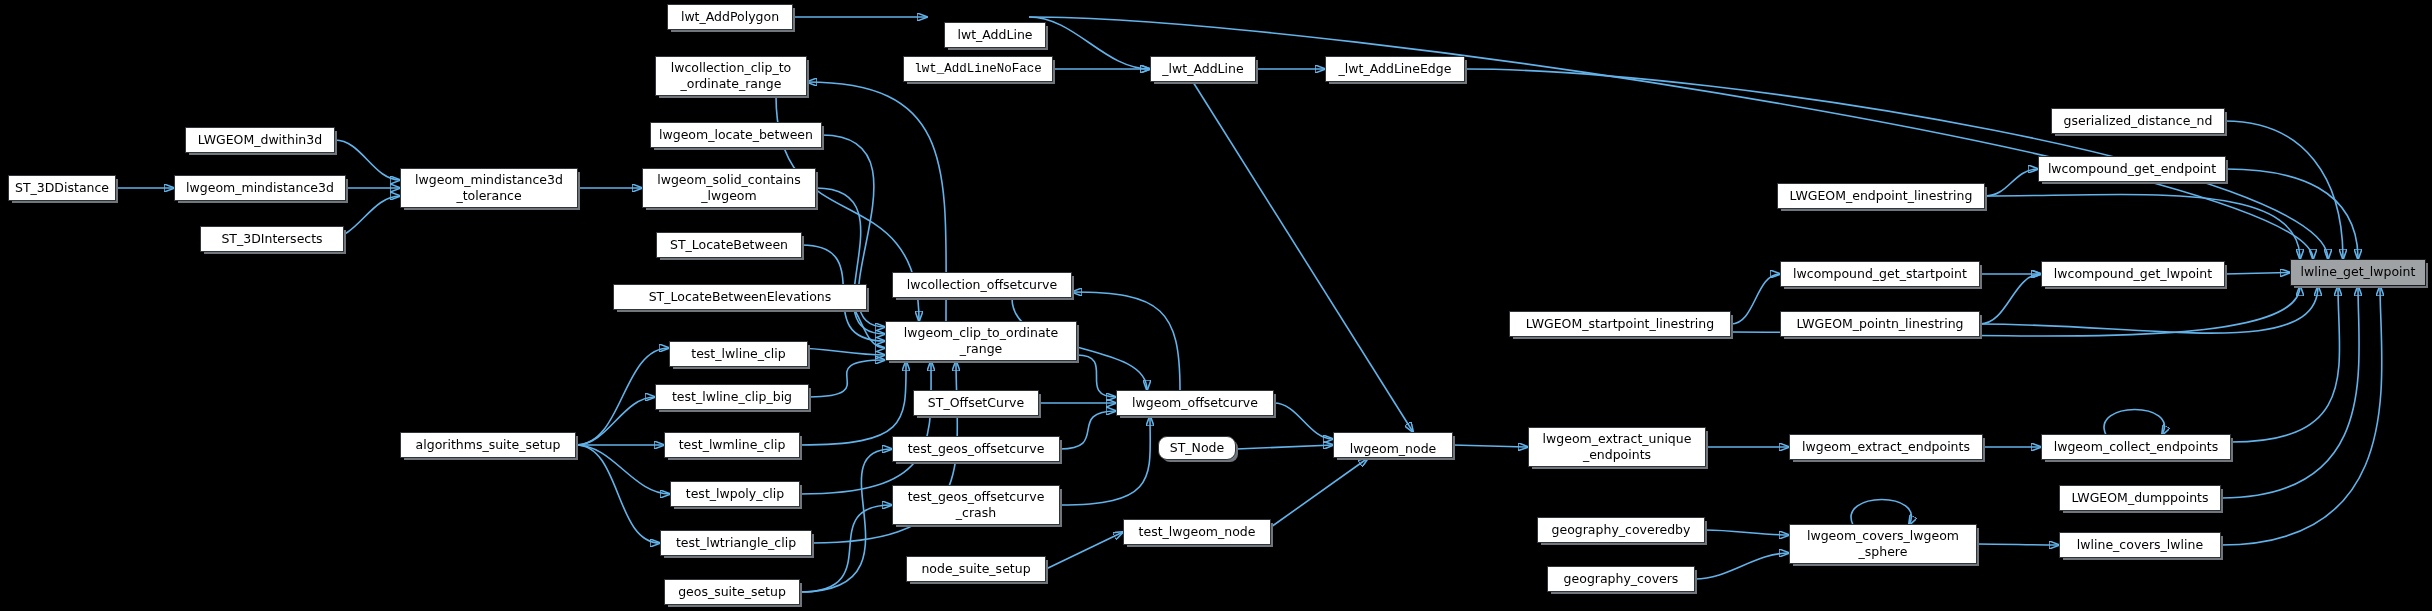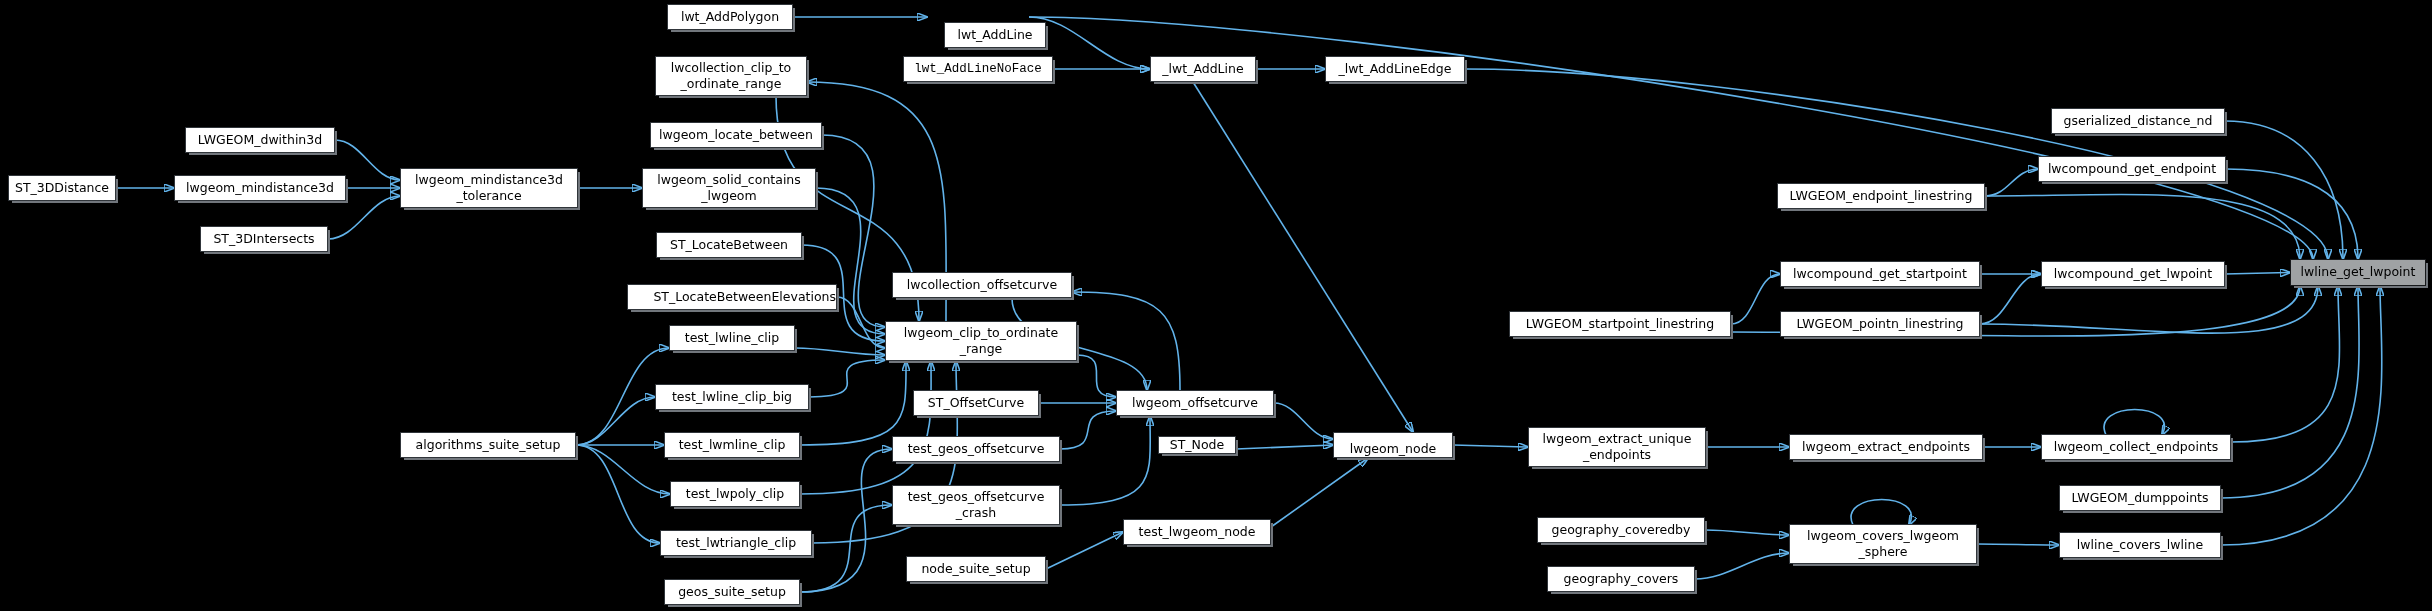--- a/index.html
+++ b/index.html
@@ -93,21 +93,21 @@
   <div id="node-layer">
       <div class="node" style="left: 8px; top: 175px; width: 108px; height: 26px;">
         <div>ST_3DDistance</div>
       </div>
       <div class="node" style="left: 185px; top: 127px; width: 150px; height: 26px;">
         <div>LWGEOM_dwithin3d</div>
       </div>
       <div class="node" style="left: 174px; top: 175px; width: 172px; height: 26px;">
         <div>lwgeom_mindistance3d</div>
       </div>
-      <div class="node" style="left: 200px; top: 226px; width: 128px; height: 26px;">
+      <div class="node" style="left: 200px; top: 226px; width: 144px; height: 26px;">
         <div>ST_3DIntersects</div>
       </div>
       <div class="node" style="left: 400px; top: 168px; width: 178px; height: 40px;">
         <div>lwgeom_mindistance3d</div>
         <div>_tolerance</div>
       </div>
       <div class="node" style="left: 667px; top: 4px; width: 126px; height: 26px;">
         <div>lwt_AddPolygon</div>
       </div>
       <div class="node" style="left: 655px; top: 56px; width: 152px; height: 40px;">
@@ -117,24 +117,24 @@
       <div class="node" style="left: 650px; top: 122px; width: 172px; height: 26px;">
         <div>lwgeom_locate_between</div>
       </div>
       <div class="node" style="left: 642px; top: 168px; width: 174px; height: 40px;">
         <div>lwgeom_solid_contains</div>
         <div>_lwgeom</div>
       </div>
       <div class="node" style="left: 656px; top: 232px; width: 146px; height: 26px;">
         <div>ST_LocateBetween</div>
       </div>
-      <div class="node" style="left: 627px; top: 284px; width: 210px; height: 26px; align-items: flex-end;">
+      <div class="node" style="left: 613px; top: 284px; width: 254px; height: 26px;">
         <div>ST_LocateBetweenElevations</div>
       </div>
-      <div class="node" style="left: 669px; top: 325px; width: 126px; height: 26px;">
+      <div class="node" style="left: 669px; top: 341px; width: 139px; height: 26px;">
         <div>test_lwline_clip</div>
       </div>
       <div class="node" style="left: 655px; top: 384px; width: 154px; height: 26px;">
         <div>test_lwline_clip_big</div>
       </div>
       <div class="node" style="left: 400px; top: 432px; width: 176px; height: 26px;">
         <div>algorithms_suite_setup</div>
       </div>
       <div class="node" style="left: 664px; top: 432px; width: 136px; height: 26px;">
         <div>test_lwmline_clip</div>
@@ -176,21 +176,21 @@
       <div class="node" style="left: 892px; top: 485px; width: 168px; height: 40px;">
         <div>test_geos_offsetcurve</div>
         <div>_crash</div>
       </div>
       <div class="node" style="left: 906px; top: 556px; width: 140px; height: 26px;">
         <div>node_suite_setup</div>
       </div>
       <div class="node" style="left: 1116px; top: 390px; width: 158px; height: 26px;">
         <div>lwgeom_offsetcurve</div>
       </div>
-      <div class="node" style="left: 1158px; top: 436px; width: 78px; height: 18px;">
+      <div class="node" style="left: 1158px; top: 436px; width: 78px; height: 24px; border-radius: 9px;">
         <div>ST_Node</div>
       </div>
       <div class="node" style="left: 1123px; top: 519px; width: 148px; height: 26px;">
         <div>test_lwgeom_node</div>
       </div>
       <div class="node" style="left: 1333px; top: 432px; width: 120px; height: 26px; justify-content: flex-end;">
         <div>lwgeom_node</div>
       </div>
       <div class="node" style="left: 2051px; top: 108px; width: 174px; height: 26px;">
         <div>gserialized_distance_nd</div>

